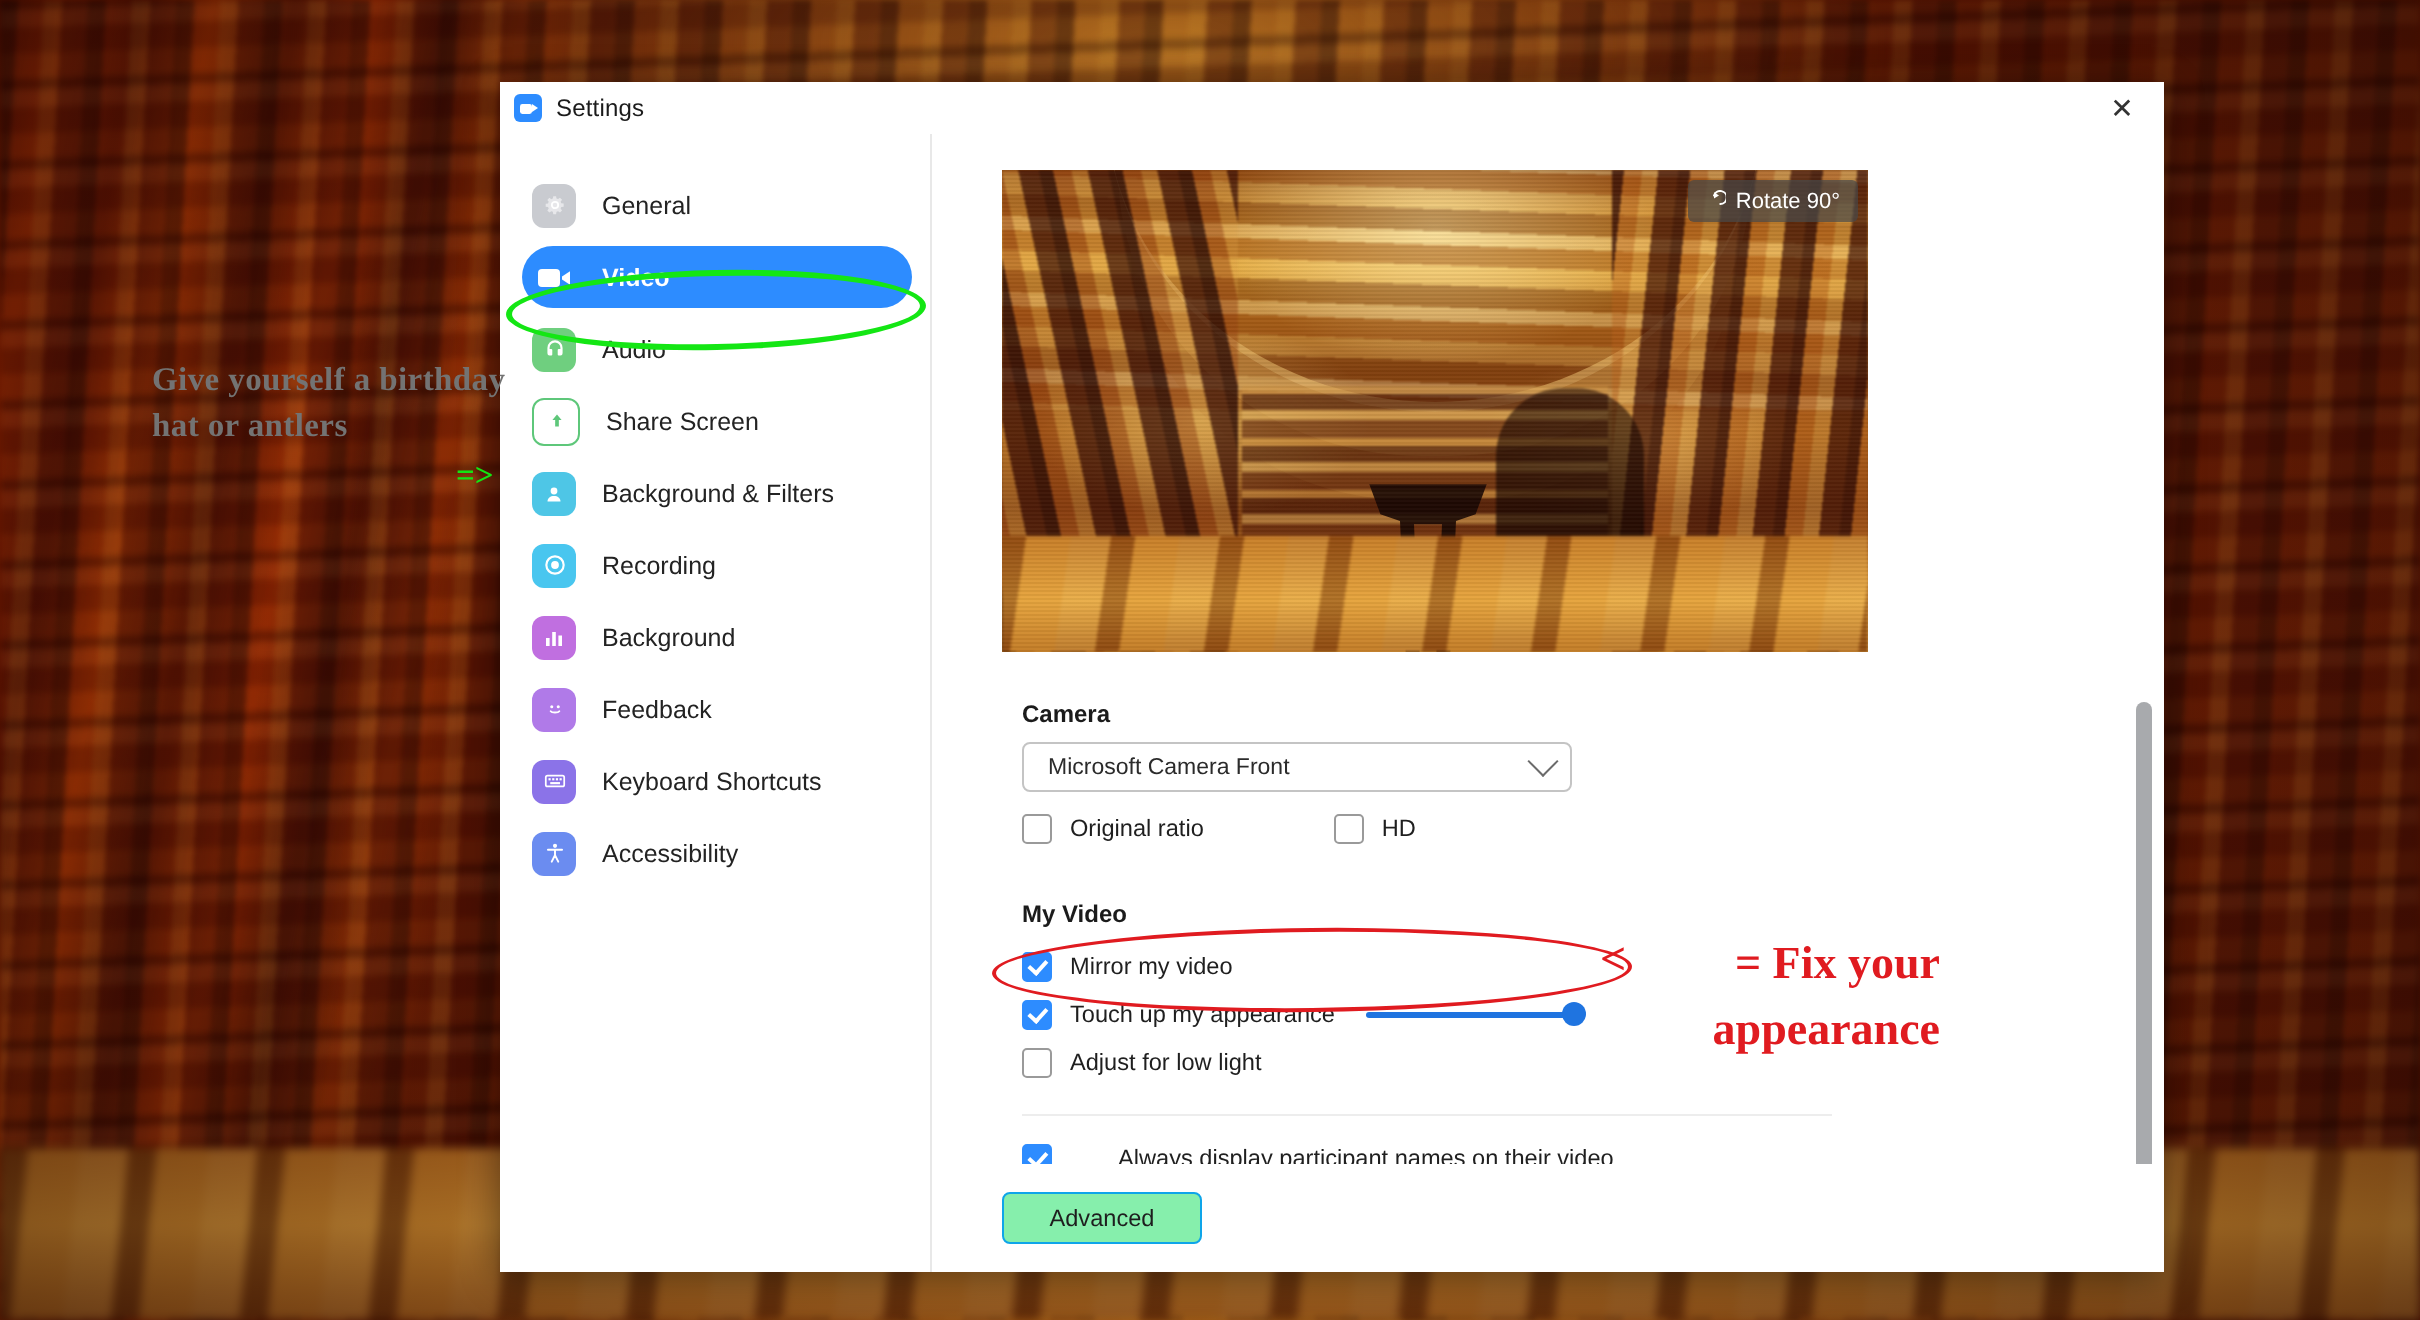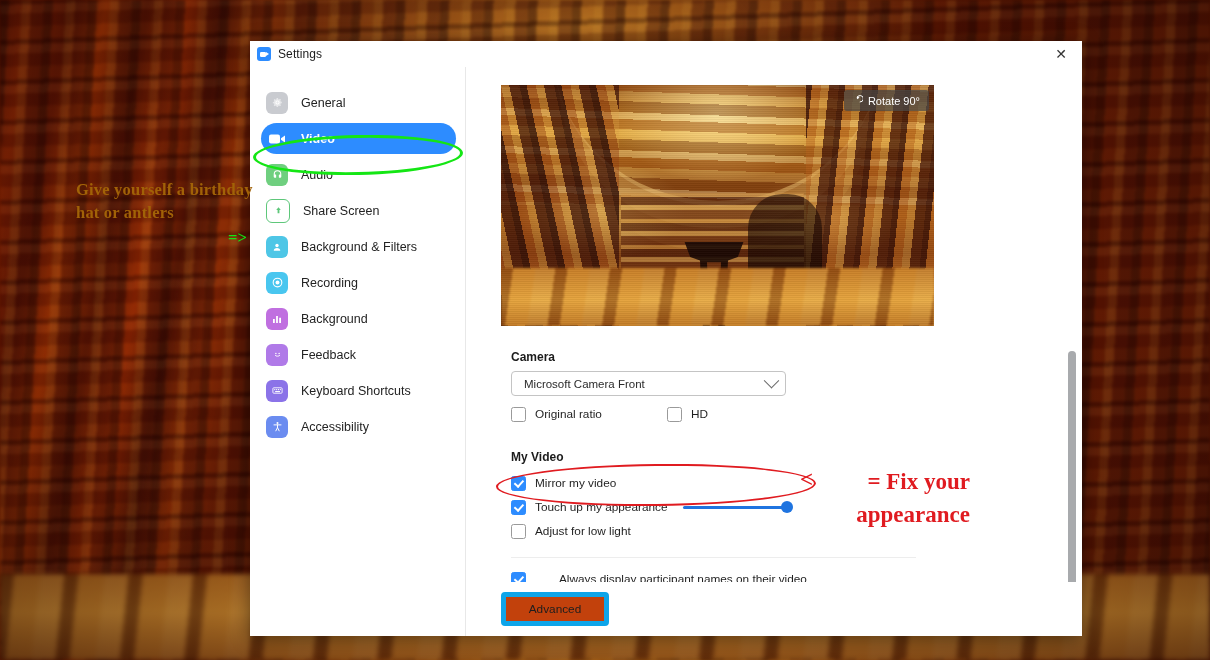--- a/index.html
+++ b/index.html
@@ -366,22 +366,22 @@
     flex: 0 0 auto;
     height: 54px;
     display: flex; align-items: center;
     padding-left: 35px;
     background: #fff;
     position: relative;
     z-index: 3;
   }
   .adv-btn {
     min-width: 74px; height: 24px;
-    border: 5px solid #0ea5e9; border-radius: 4px;
-    background: #c2410c;
+    border: 1px solid #0ea5e9; border-radius: 4px;
+    background: #86efac;
     font-size: 11.8px; color: #1e1e1e;
     display: flex; align-items: center; justify-content: center;
     padding: 0 12px;
     cursor: default;
     font-family: "Liberation Sans", sans-serif;
   }
 
   
   .vscroll {
     position: absolute; right: 6px; top: 284px;
@@ -392,21 +392,21 @@
     position: absolute; left: 0; top: 0;
     width: 8px; height: 238px;
     background: #a8aaad; border-radius: 4px;
   }
 
   
   .anno { position: absolute; pointer-events: none; }
   .anno-green-text {
     left: 76px; top: 178px;
     width: 190px;
-    color: #a16207;
+    color: #737373;
     font-family: "Liberation Serif", serif;
     font-weight: bold; font-size: 16.5px; line-height: 23px;
     letter-spacing: .2px;
   }
   .anno-green-arrow {
     left: 228px; top: 228px;
     color: #13e513;
     font-family: "Liberation Serif", serif;
     font-weight: bold; font-size: 16.5px;
   }

